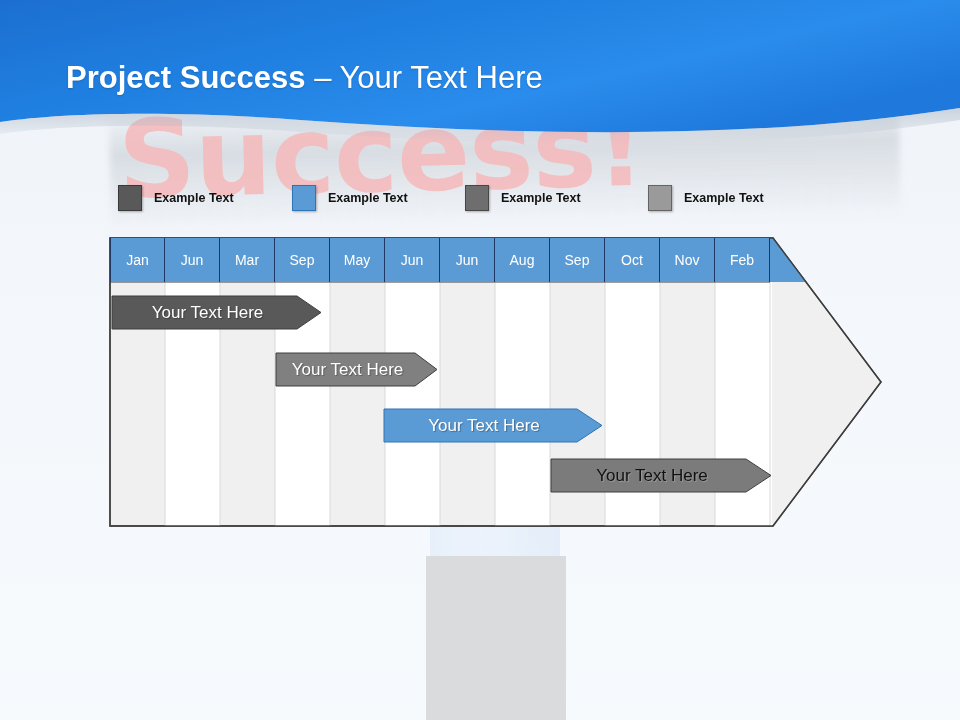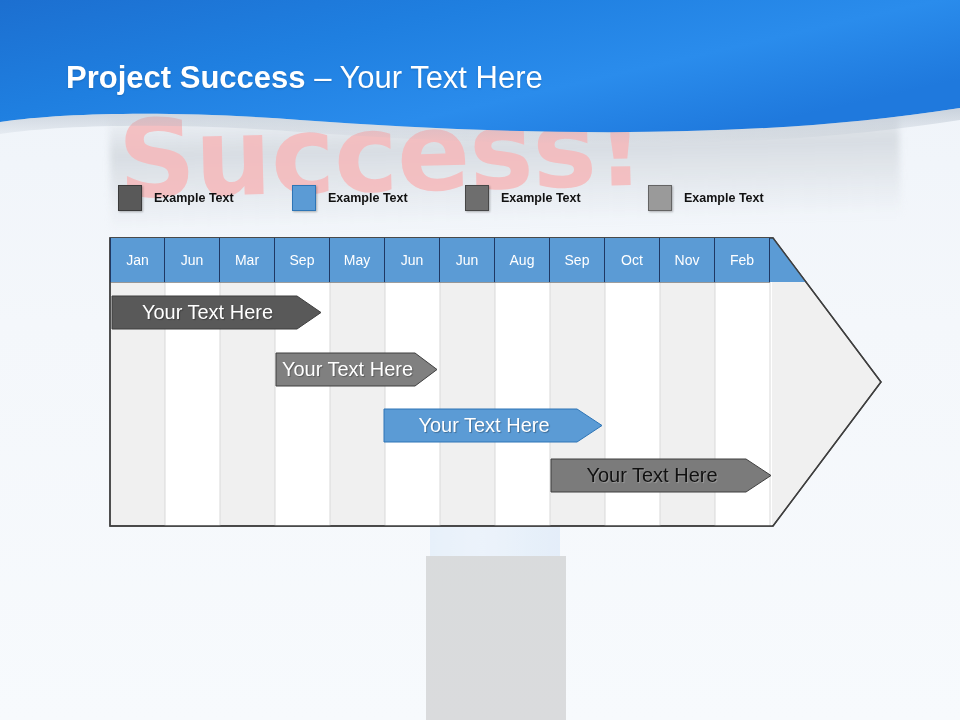--- a/index.html
+++ b/index.html
@@ -164,21 +164,21 @@
     display: flex;
     align-items: center;
     justify-content: center;
   }
   .bar-svg {
     position: absolute;
     left: 0; top: 0;
   }
   .bar-label {
     position: relative;
-    font-size: 20px;
+    font-size: 17px;
     white-space: nowrap;
     padding-right: 18px;
     text-shadow: 1px 1px 1px rgba(0,0,0,.30);
   }
   .bar-label.dark-text {
     color: #111111;
     text-shadow: 1px 1px 1px rgba(255,255,255,.25);
   }
 </style>
 </head>

